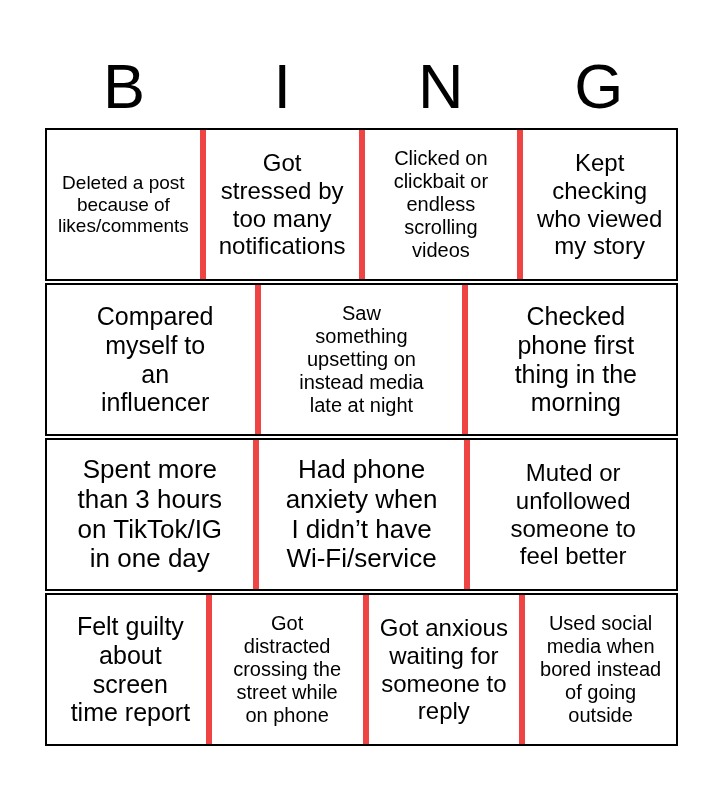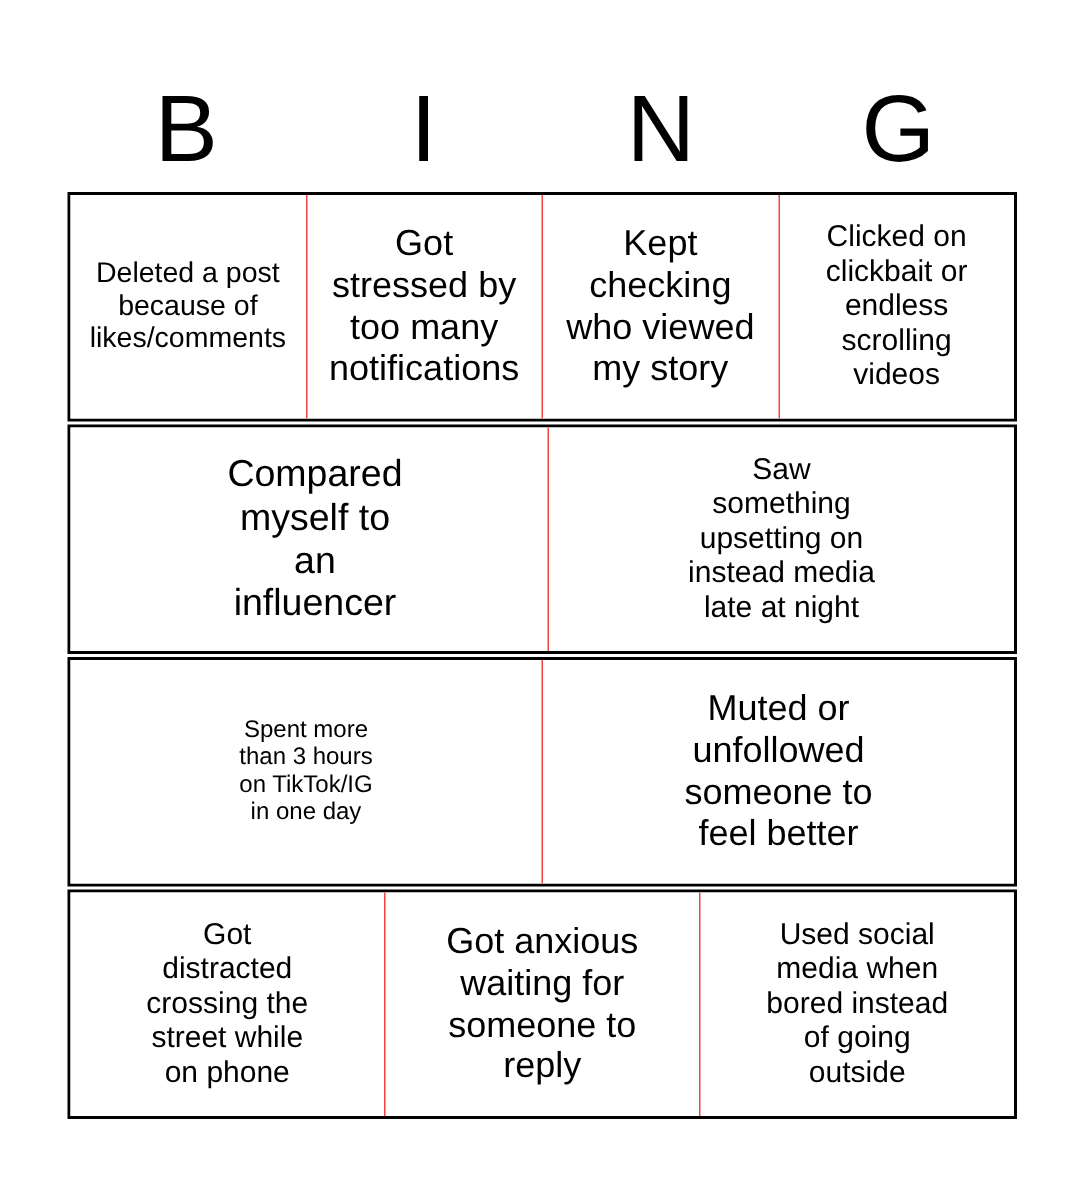--- a/index.html
+++ b/index.html
@@ -52,30 +52,30 @@
     display: flex;
     align-items: center;
     justify-content: center;
     text-align: center;
     box-sizing: border-box;
     padding: 3px 4px;
     background: #ffffff;
     cursor: pointer;
   }
   .cell + .cell {
-    border-left: 1px solid #ef4444;
+    border-left: 6px solid #ef4444;
   }
   .cell-text {
     white-space: pre-line;
     line-height: 1.15;
     color: #000000;
   }
   .cell[data-size="xs"] { font-size: 19px; justify-content: center; }
   .cell[data-size="sm"] { font-size: 20px; }
-  .cell[data-size="md"] { font-size: 16px; }
+  .cell[data-size="md"] { font-size: 26px; }
   .cell[data-size="lg"] { font-size: 24px; }
   .cell[data-size="xl"] { font-size: 25px; padding-left: 12px; }
 </style>
 </head>
 <body>
 
 <div class="page">
 
   <div class="title-row">
     <div class="title-letter">B</div>
@@ -91,67 +91,85 @@
         <span class="cell-text">Deleted a post
 because of
 likes/comments</span>
       </div>
       <div class="cell" data-size="lg">
         <span class="cell-text">Got
 stressed by
 too many
 notifications</span>
       </div>
-      <div class="cell" data-size="lg">
-        <span class="cell-text">Kept
-checking
-who viewed
-my story</span>
-      </div>
       <div class="cell" data-size="sm">
         <span class="cell-text">Clicked on
 clickbait or
 endless
 scrolling
 videos</span>
+      </div>
+      <div class="cell" data-size="lg">
+        <span class="cell-text">Kept
+checking
+who viewed
+my story</span>
       </div>
     </div>
 
     <div class="grid-row">
       <div class="cell" data-size="xl">
         <span class="cell-text">Compared
 myself to
 an
 influencer</span>
       </div>
       <div class="cell" data-size="sm">
         <span class="cell-text">Saw
 something
 upsetting on
 instead media
 late at night</span>
       </div>
+      <div class="cell" data-size="xl">
+        <span class="cell-text">Checked
+phone first
+thing in the
+morning</span>
+      </div>
     </div>
 
     <div class="grid-row">
       <div class="cell" data-size="md">
         <span class="cell-text">Spent more
 than 3 hours
 on TikTok/IG
 in one day</span>
+      </div>
+      <div class="cell" data-size="md">
+        <span class="cell-text">Had phone
+anxiety when
+I didn’t have
+Wi-Fi/service</span>
       </div>
       <div class="cell" data-size="lg">
         <span class="cell-text">Muted or
 unfollowed
 someone to
 feel better</span>
       </div>
     </div>
 
     <div class="grid-row">
+      <div class="cell" data-size="xl">
+        <span class="cell-text">Felt guilty
+about
+screen
+time report</span>
+      </div>
       <div class="cell" data-size="sm">
         <span class="cell-text">Got
 distracted
 crossing the
 street while
 on phone</span>
       </div>
       <div class="cell" data-size="lg">
         <span class="cell-text">Got anxious
 waiting for

